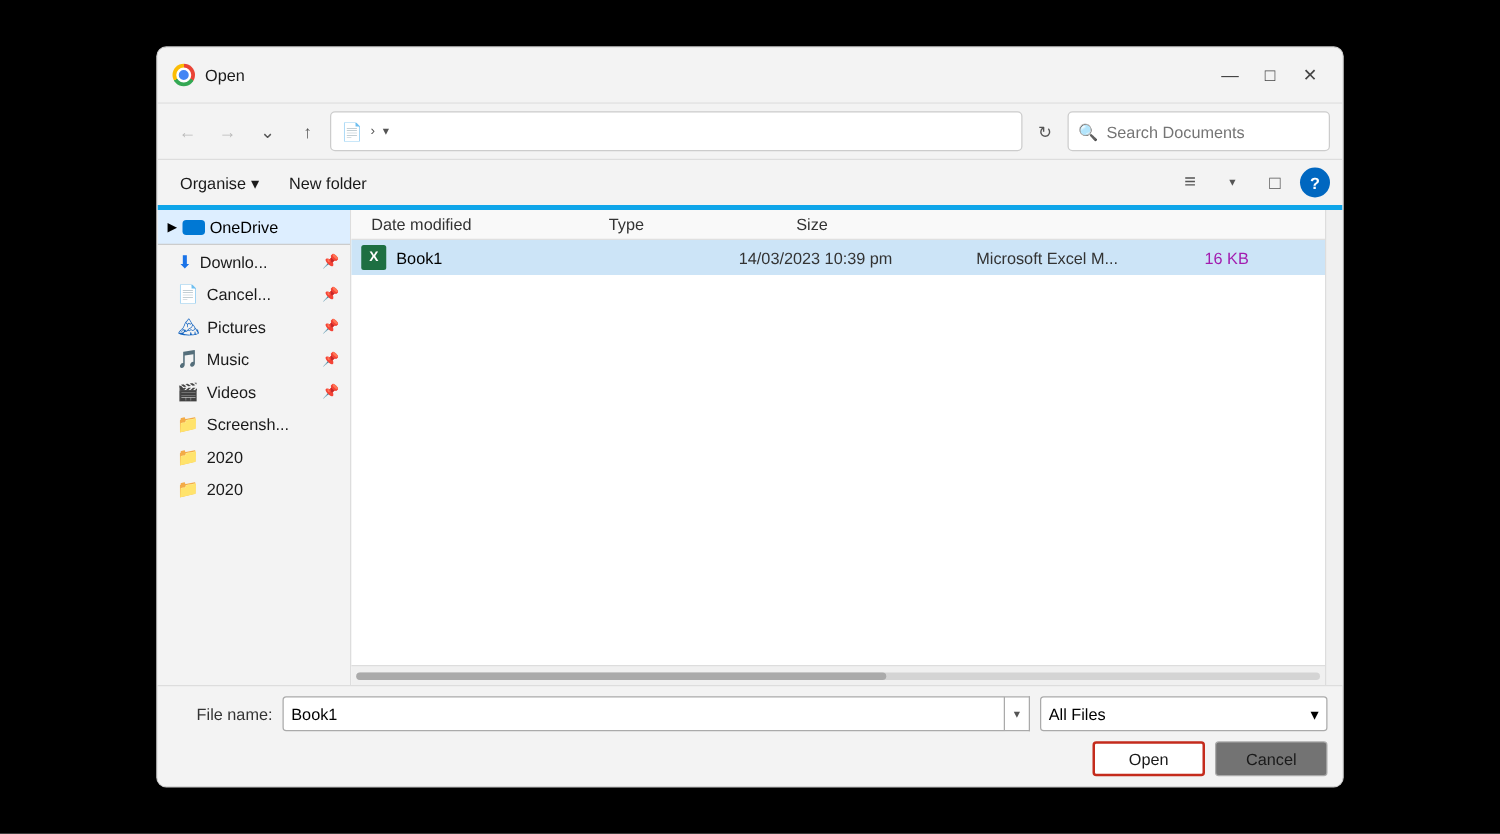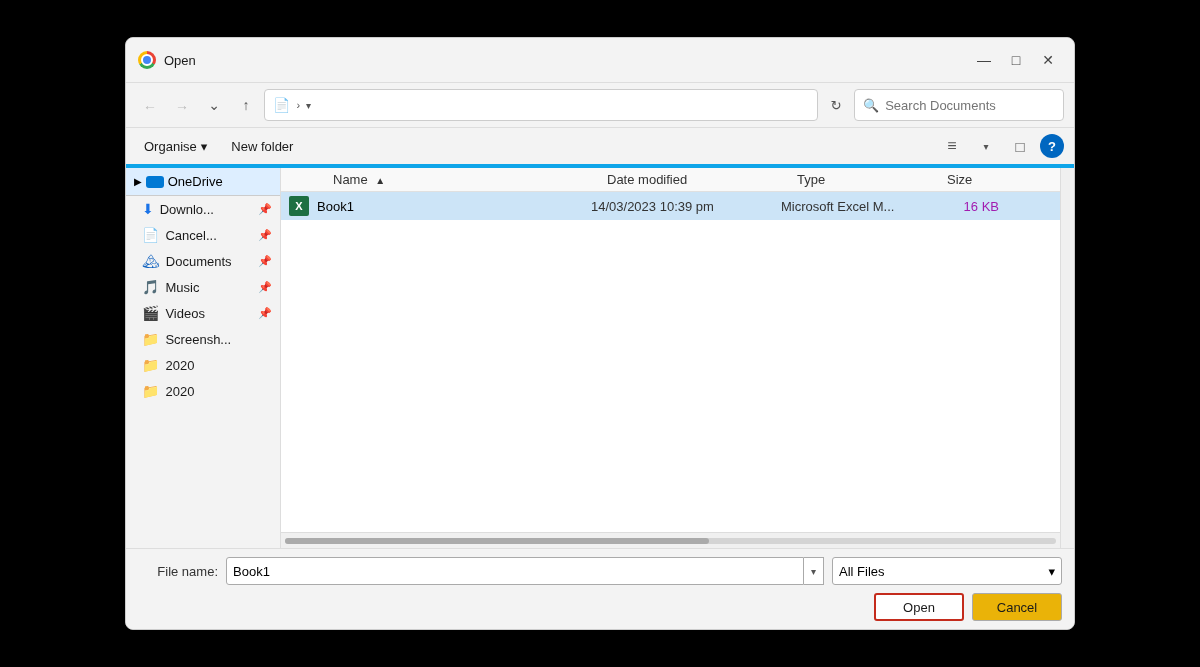--- a/index.html
+++ b/index.html
@@ -376,21 +376,21 @@
       background: white;
       border: 2px solid #c42b1c;
       border-radius: 3px;
       cursor: pointer;
       font-size: 13px;
       color: #1a1a1a;
     }
     .btn-cancel {
       width: 90px;
       height: 28px;
-      background: #eab308;
+      background: #737373;
       border: 1px solid #aaa;
       border-radius: 3px;
       cursor: pointer;
       font-size: 13px;
       color: #1a1a1a;
     }
   </style>
 </head>
 <body>
 
@@ -455,21 +455,21 @@
         <span>Downlo...</span>
         <span class="pin">📌</span>
       </div>
       <div class="sidebar-item">
         <span style="color:#555;font-size:14px;">📄</span>
         <span>Cancel...</span>
         <span class="pin">📌</span>
       </div>
       <div class="sidebar-item">
         <span style="color:#1565c0;font-size:14px;">🏔</span>
-        <span>Documents</span>
+        <span>Pictures</span>
         <span class="pin">📌</span>
       </div>
       <div class="sidebar-item">
         <span style="color:#e53935;font-size:14px;">🎵</span>
         <span>Music</span>
         <span class="pin">📌</span>
       </div>
       <div class="sidebar-item">
         <span style="color:#7b1fa2;font-size:14px;">🎬</span>
         <span>Videos</span>
@@ -487,24 +487,20 @@
         <span style="color:#f9a825;font-size:14px;">📁</span>
         <span>2020</span>
       </div>
     </div>
 
     <div style="flex:1;display:flex;flex-direction:column;overflow:hidden;">
       <div class="file-list">
 
         <div class="file-list-header">
           <div style="width:16px;"></div>
-          <div class="col-name">
-            <span>Name</span>
-            <span class="col-sort-arrow">▲</span>
-          </div>
           <div class="col-date">
             <span>Date modified</span>
           </div>
           <div class="col-type">
             <span>Type</span>
           </div>
           <div class="col-size">
             <span>Size</span>
           </div>
         </div>

